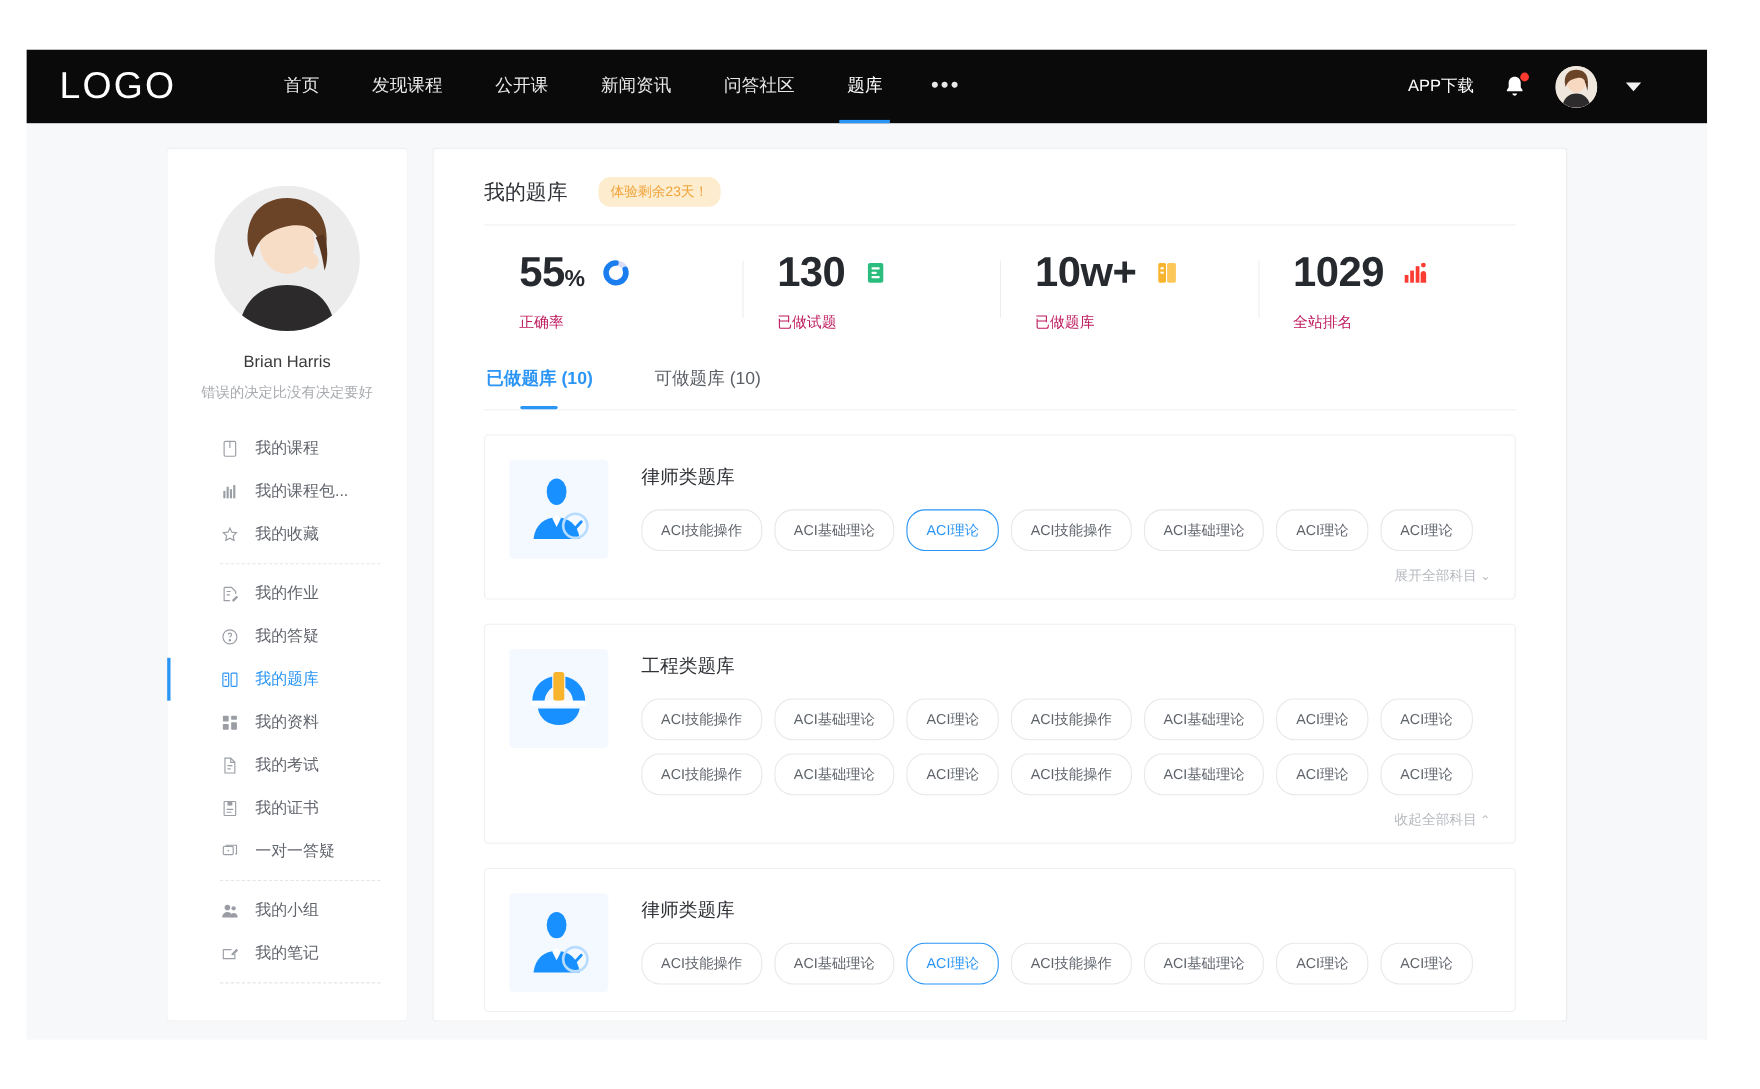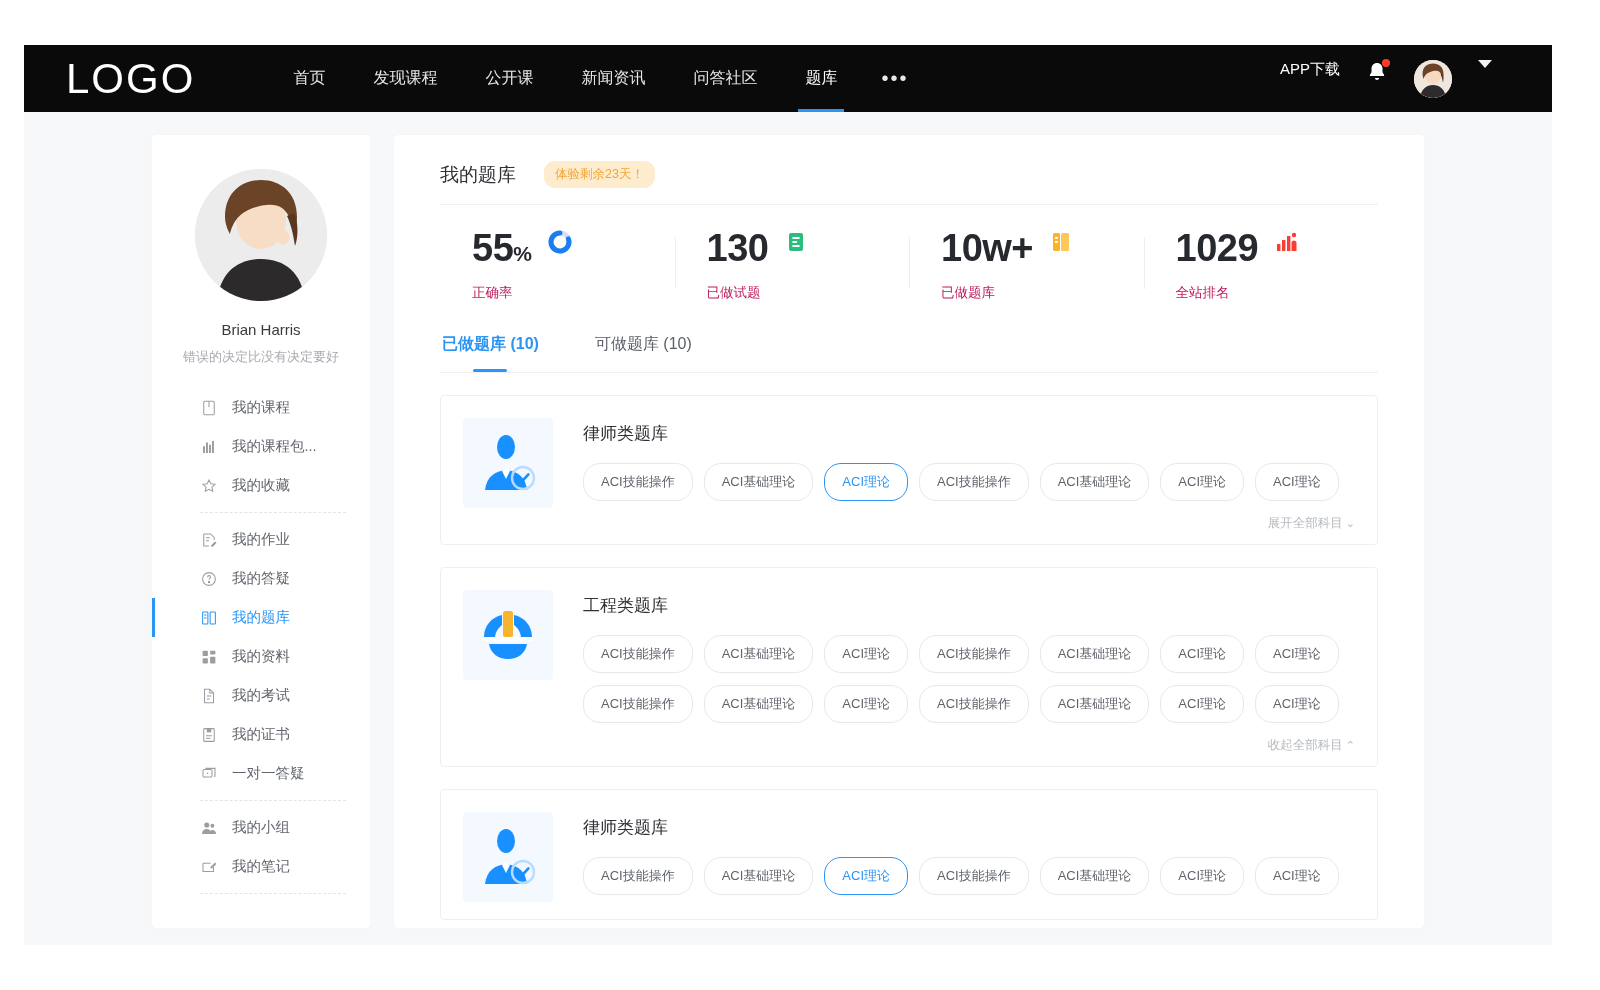--- a/index.html
+++ b/index.html
@@ -25,24 +25,24 @@
   
   .topbar {
     position: relative;
     height: 67px;
     background: #0a0a0a;
     display: flex;
     align-items: center;
   }
   .logo {
     color: #ffffff;
-    font-size: 42px;
+    font-size: 34px;
     letter-spacing: 2px;
     font-weight: 300;
-    margin-left: 42px;
+    margin-left: 30px;
     font-family: "Liberation Sans", sans-serif;
   }
   .nav {
     display: flex;
     align-items: center;
     margin-left: 74px;
     height: 100%;
   }
   .nav-item {
     position: relative;
@@ -70,21 +70,21 @@
     letter-spacing: 2px;
     padding: 0 20px;
     display: flex; align-items: center;
     height: 100%;
     cursor: pointer;
   }
   .top-right {
     margin-left: auto;
     margin-right: 60px;
     display: flex;
-    align-items: flex-start;
+    align-items: center;
     gap: 26px;
   }
   .app-dl {
     color: #ffffff;
     font-size: 15px;
     cursor: pointer;
     white-space: nowrap;
   }
   .bell-wrap { position: relative; width: 22px; height: 24px; cursor: pointer; }
   .bell-dot {
@@ -212,21 +212,21 @@
     position: relative;
     padding-left: 32px;
   }
   .stat + .stat::before {
     content: "";
     position: absolute;
     left: 0; top: 8px;
     width: 1px; height: 52px;
     background: #eceef0;
   }
-  .stat-row { display: flex; gap: 16px; }
+  .stat-row { display: flex; align-items: center; gap: 16px; }
   .stat-value {
     font-size: 38px;
     font-weight: bold;
     color: #26292e;
     line-height: 1;
     letter-spacing: -.5px;
   }
   .stat-value .pct { font-size: 21px; font-weight: bold; }
   .stat-label {
     margin-top: 17px;

